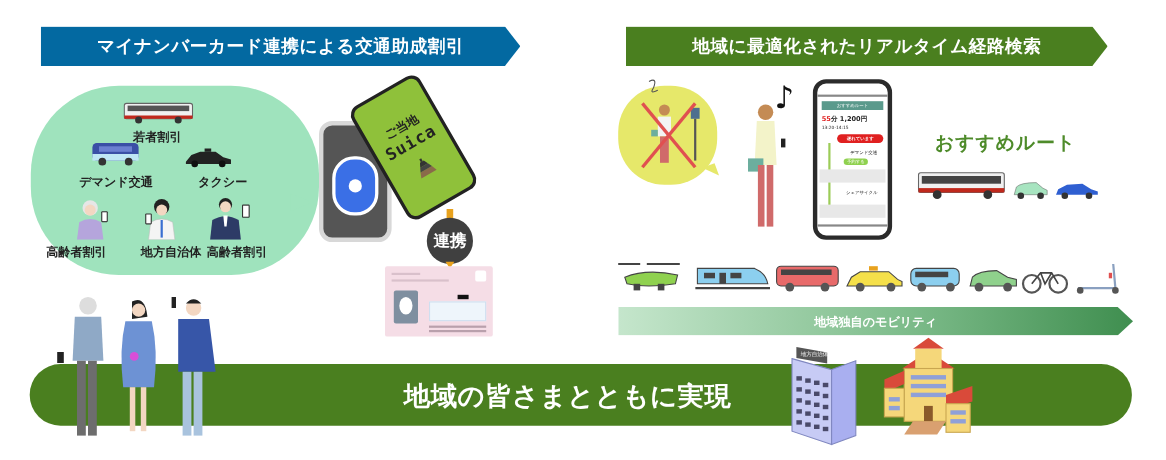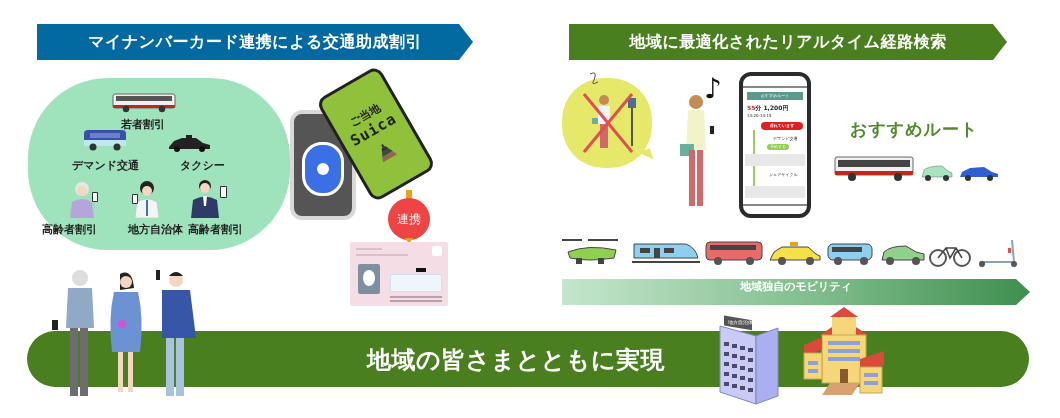--- a/index.html
+++ b/index.html
@@ -39,21 +39,21 @@
   
   .suica {
     position: absolute; left: 340px; top: 75px; width: 72px; height: 118px;
     background: #8fc13a; border: 3px solid #222; border-radius: 10px;
     transform: rotate(-30deg); display: flex; flex-direction: column; align-items: center; justify-content: center;
   }
   .suica-t2 { font-size: 15px; font-weight: bold; color: #222; letter-spacing: 1px; font-family: "DejaVu Sans Mono", monospace; }
 
   .link-circle {
     position: absolute; left: 388px; top: 198px; width: 42px; height: 42px; border-radius: 50%;
-    background: #ef4444; color: #fff; font-size: 12px; font-weight: normal;
+    background: #404040; color: #fff; font-size: 15px; font-weight: bold;
     display: flex; align-items: center; justify-content: center;
   }
   .link-stem { position: absolute; left: 406px; top: 190px; width: 6px; height: 10px; background: #e8a21e; }
   .link-stem2 { position: absolute; left: 405px; top: 238px; width: 0; height: 0; border-left: 4px solid transparent; border-right: 4px solid transparent; border-top: 6px solid #e8a21e; }
 
   .mynumber {
     position: absolute; left: 350px; top: 242px; width: 98px; height: 64px; background: #f5dde6; border-radius: 2px;
   }
   .mn-photo { position: absolute; left: 8px; top: 22px; width: 22px; height: 30px; background: #7f8fa0; border-radius: 2px; }
   .mn-face { position: absolute; left: 5px; top: 6px; width: 12px; height: 16px; background: #fff; border-radius: 50%; }
@@ -82,21 +82,21 @@
   .ph-txt { position: absolute; font-size: 4px; color: #222; white-space: nowrap; }
   .ph-book { position: absolute; left: 24px; top: 68px; width: 22px; height: 6px; background: #8fd14f; border-radius: 3px; color: #fff; font-size: 4px; text-align: center; line-height: 6px; }
 
   .delay-title { position: absolute; left: 850px; top: 118px; font-size: 17px; font-weight: bold; color: #4e8b2a; letter-spacing: 1px; }
 
   
   .mob-arrow {
     position: absolute; left: 562px; top: 279px; width: 468px; height: 26px;
     background: linear-gradient(90deg, #c5e6cc 0%, #7fbd8c 55%, #3f8e4f 100%);
     clip-path: polygon(0 0, calc(100% - 14px) 0, 100% 50%, calc(100% - 14px) 100%, 0 100%);
-    display: flex; align-items: flex-start; justify-content: center;
+    display: flex; align-items: center; justify-content: center;
     color: #fff; font-size: 11px; font-weight: bold;
   }
 
   
   .bottom-bar {
     position: absolute; left: 27px; top: 331px; width: 1002px; height: 56px;
     background: #4a7f1f; border-radius: 28px;
   }
   .bottom-text {
     position: absolute; left: 367px; top: 344px; font-size: 24px; font-weight: bold; color: #fff; letter-spacing: 0.5px;

